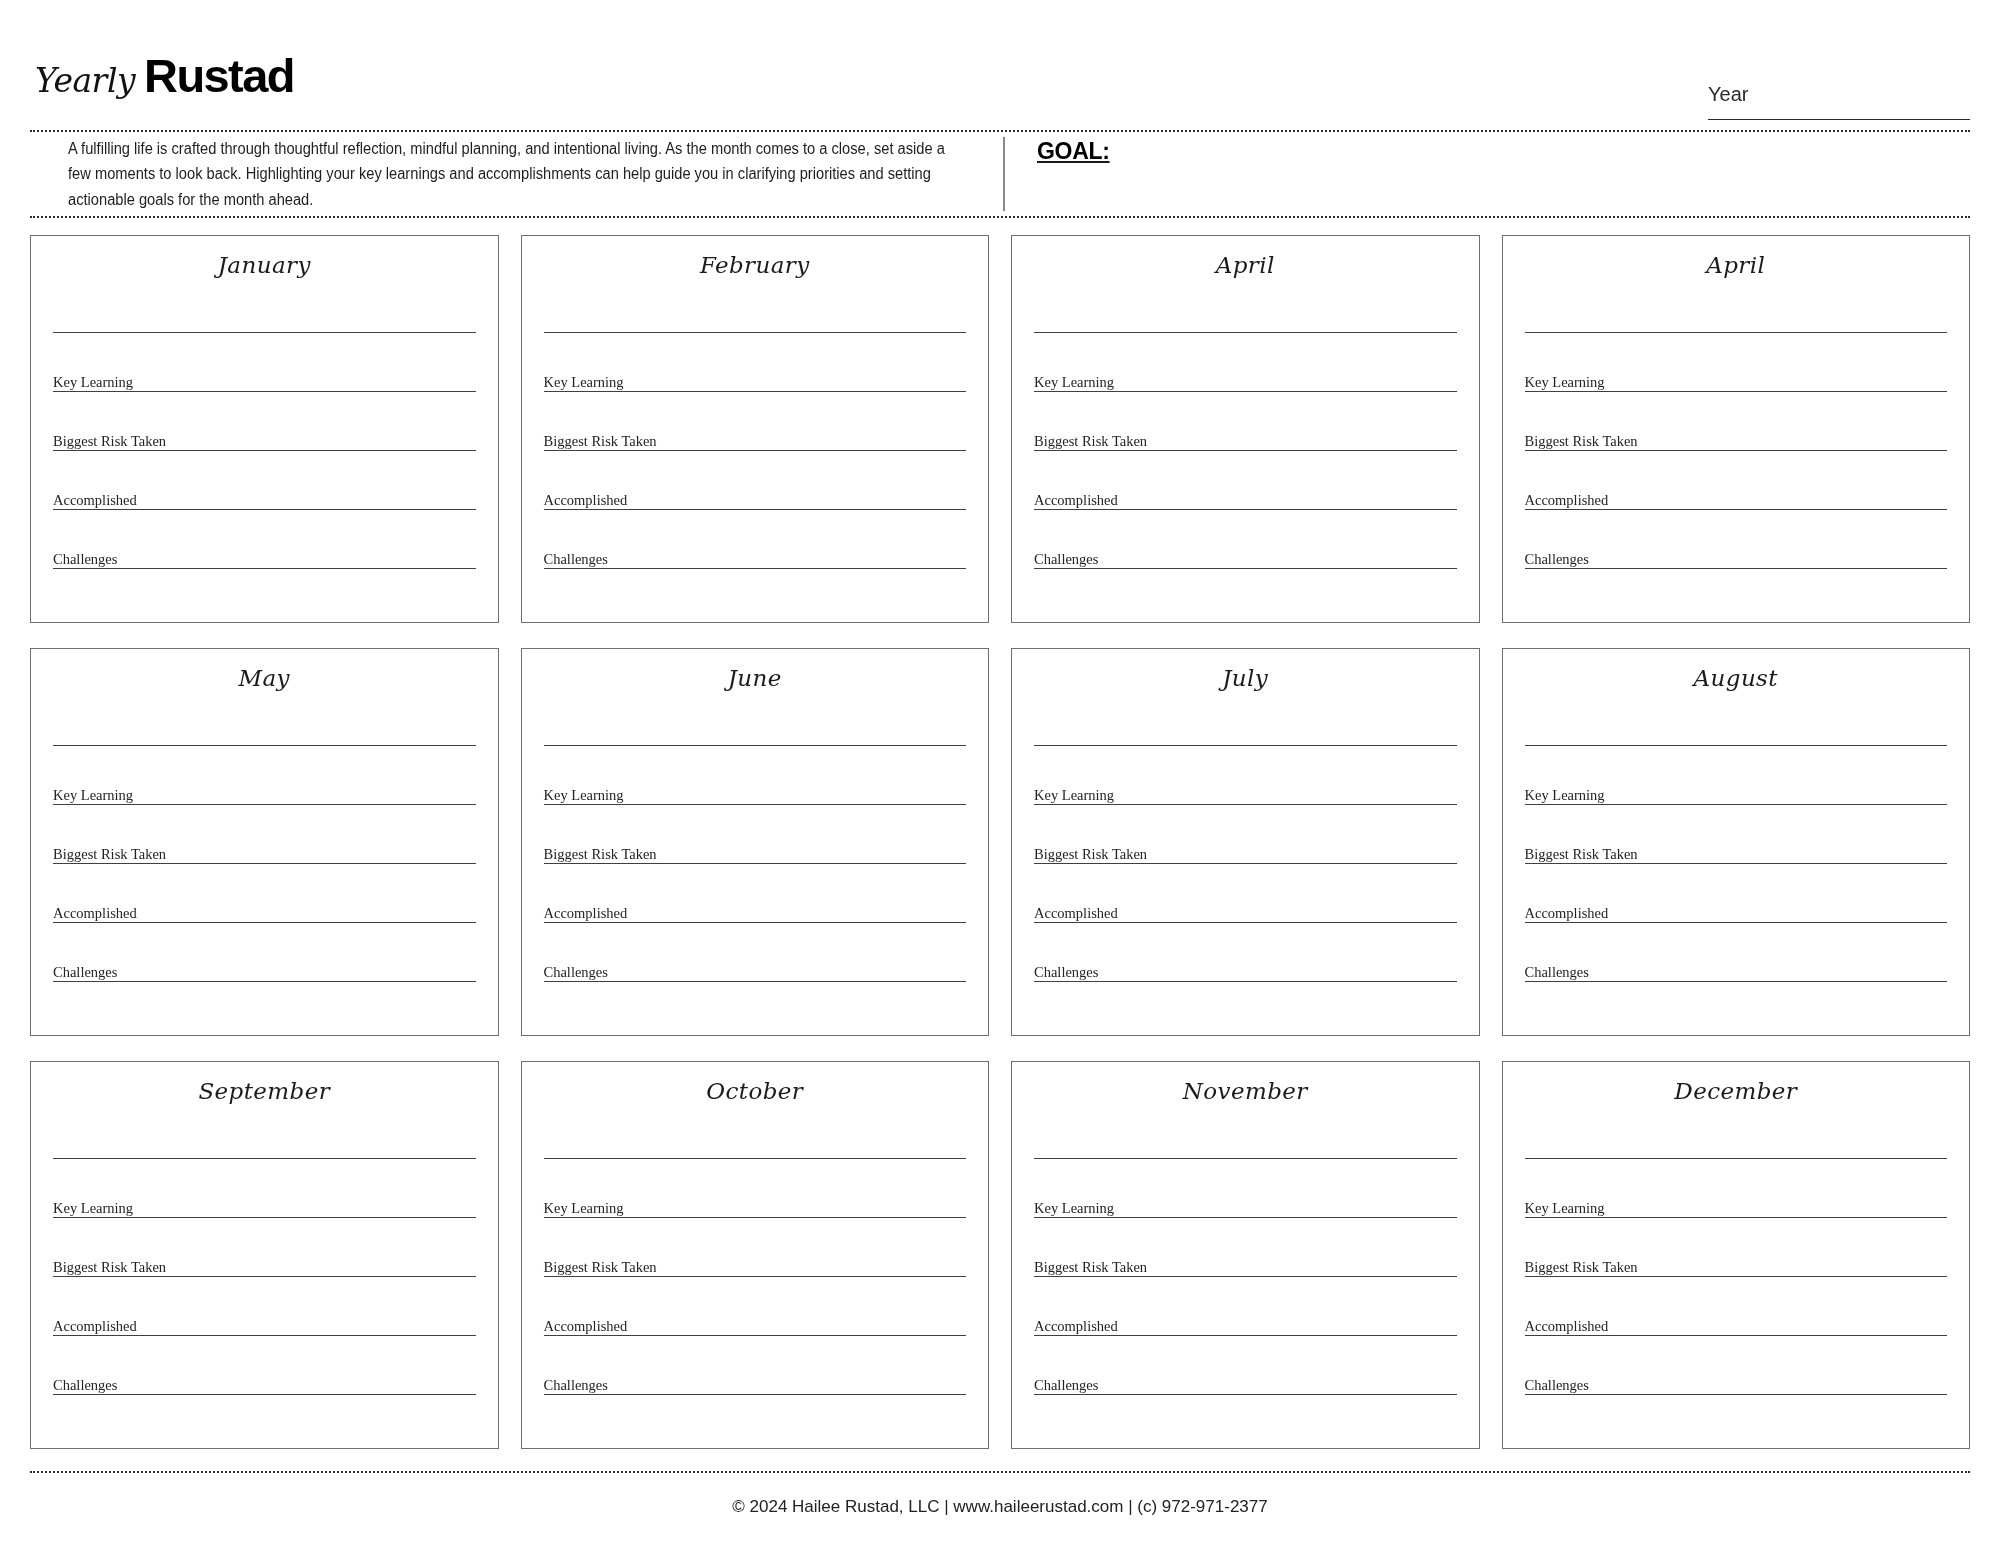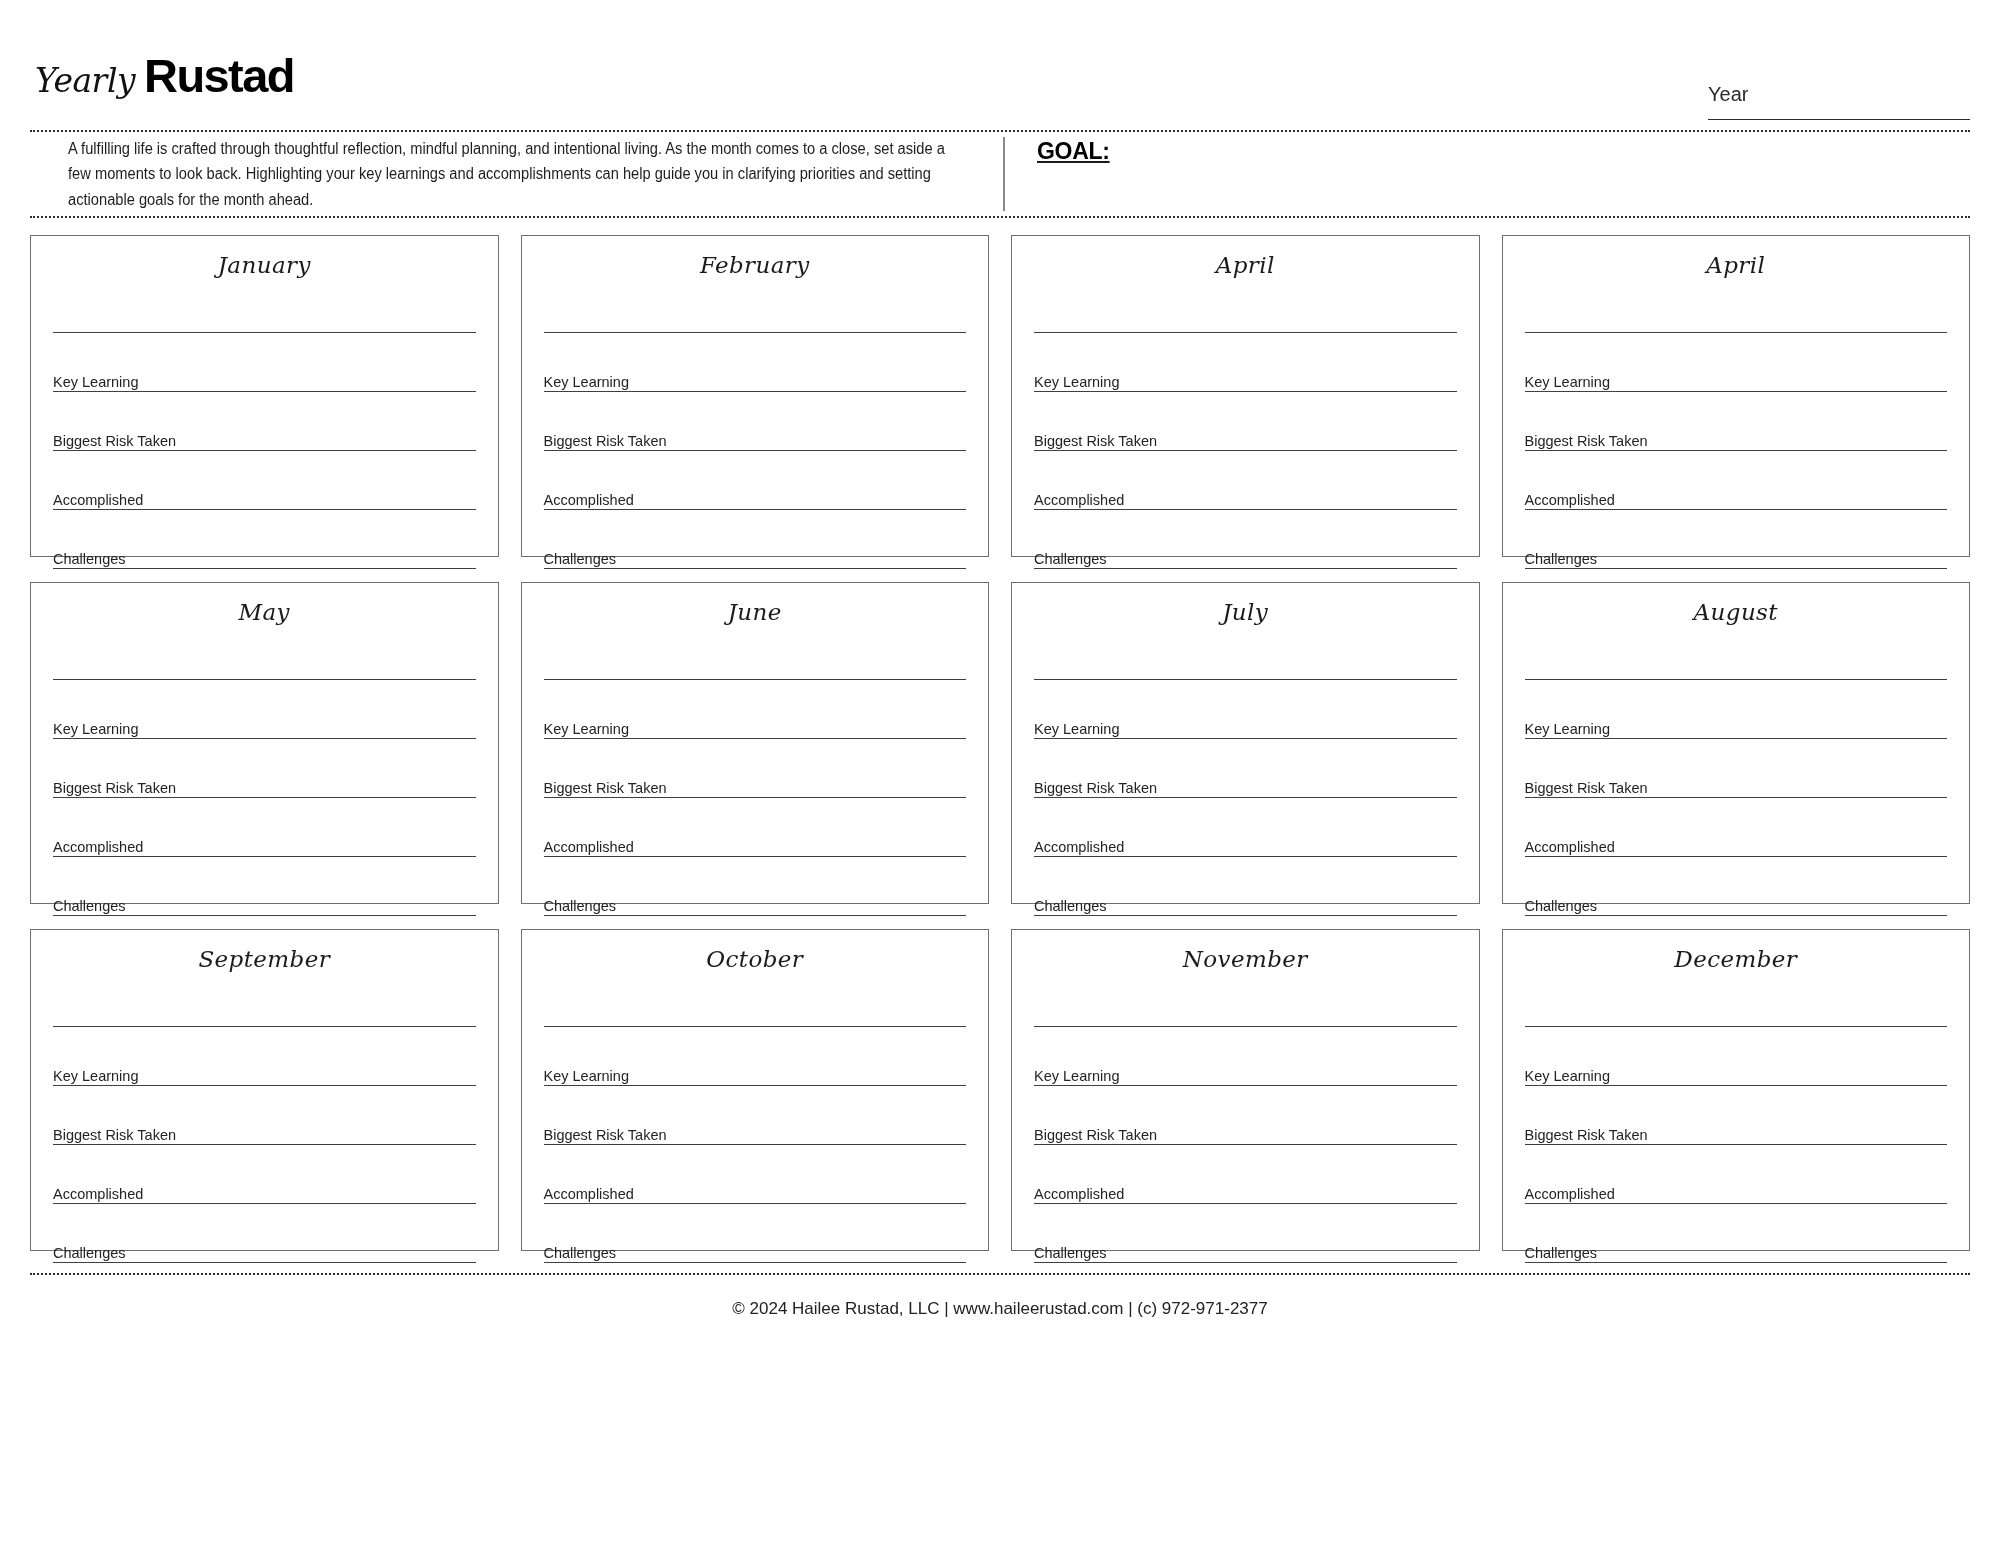--- a/index.html
+++ b/index.html
@@ -122,21 +122,21 @@
     margin-top: 17px;
     display: grid;
     grid-template-columns: repeat(4, 1fr);
     column-gap: 22px;
     row-gap: 25px;
   }
 
   .month-card {
     border: 1.4px solid #6f6f6f;
     box-sizing: border-box;
-    height: 322px;
+    height: 388px;
     padding: 16px 22px 0 22px;
     display: flex;
     flex-direction: column;
   }
 
   .month-name {
     font-family: "DejaVu Serif", serif;
     font-style: italic;
     font-size: 23px;
     text-align: center;
@@ -155,21 +155,21 @@
     position: relative;
     border-bottom: 1.4px solid #3f3f3f;
     height: 58px;
     display: flex;
     align-items: flex-end;
   }
   .field-line.blank {
     height: 24px;
   }
   .field-label {
-    font-family: Liberation Sans, sans-serif;
+    font-family: Liberation Serif, serif;
     font-size: 14.5px;
     color: #232323;
     line-height: 1;
     padding-bottom: 2px;
   }
 
   
   .footer-rule-wrap {
     margin-top: 22px;
   }

